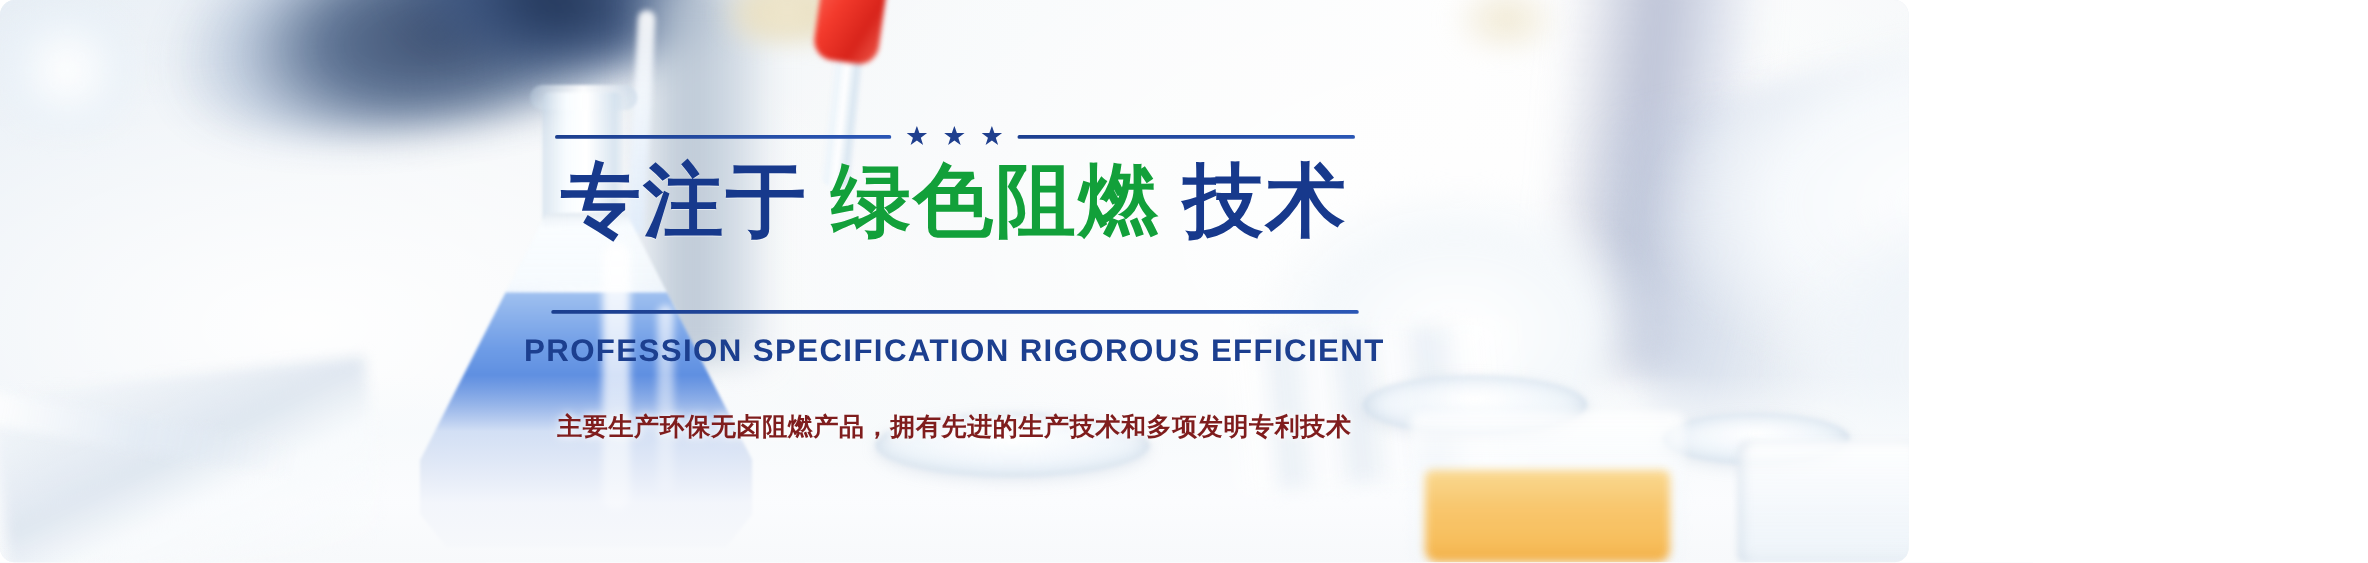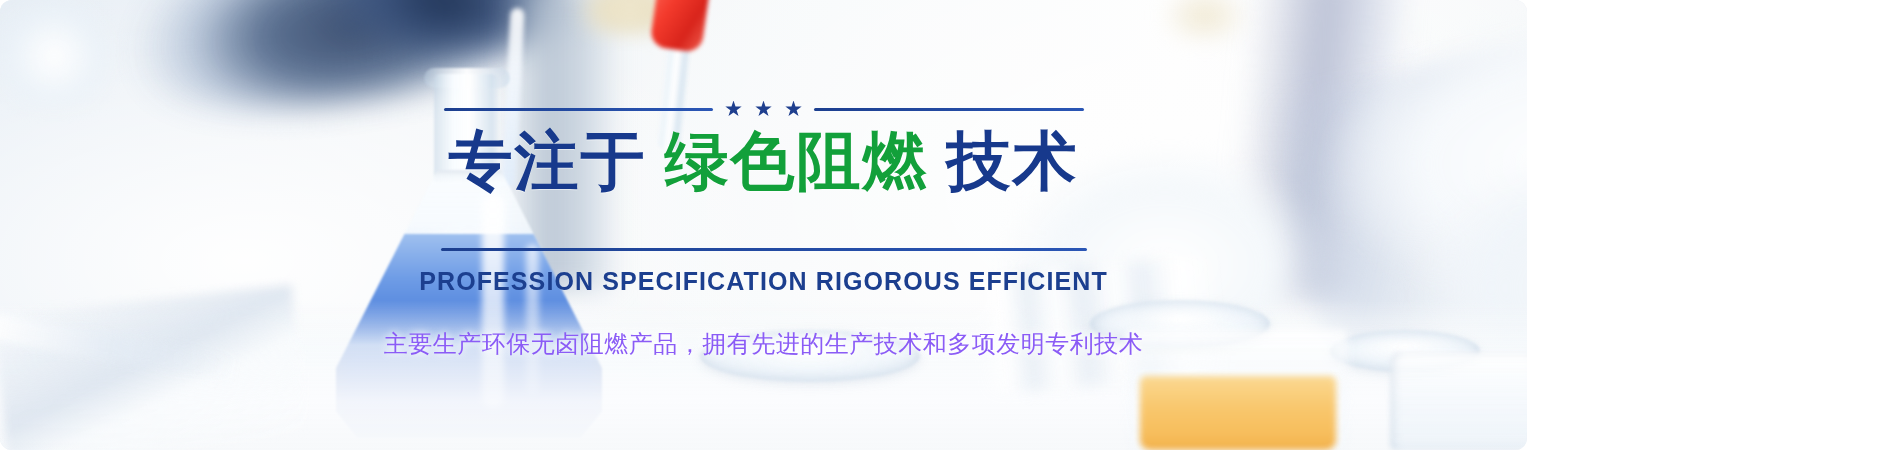--- a/index.html
+++ b/index.html
@@ -307,24 +307,24 @@
     font-weight:700;
     letter-spacing:1.1px;
     color:#1c3f8f;
     white-space:nowrap;
   }
 
   
   .tagline{
     margin-top:32px;
     font-family:"DejaVu Sans","Liberation Sans",sans-serif;
-    font-size:24px;
-    font-weight:400;
+    font-size:20px;
+    font-weight:700;
     letter-spacing:.5px;
-    color:#8b5cf6;
+    color:#7f1d1d;
     white-space:nowrap;
     text-shadow:0 0 6px rgba(255,255,255,.95),0 0 12px rgba(255,255,255,.8);
   }
 </style>
 </head>
 <body>
 
 <div class="banner">
 
   <div class="bg">

